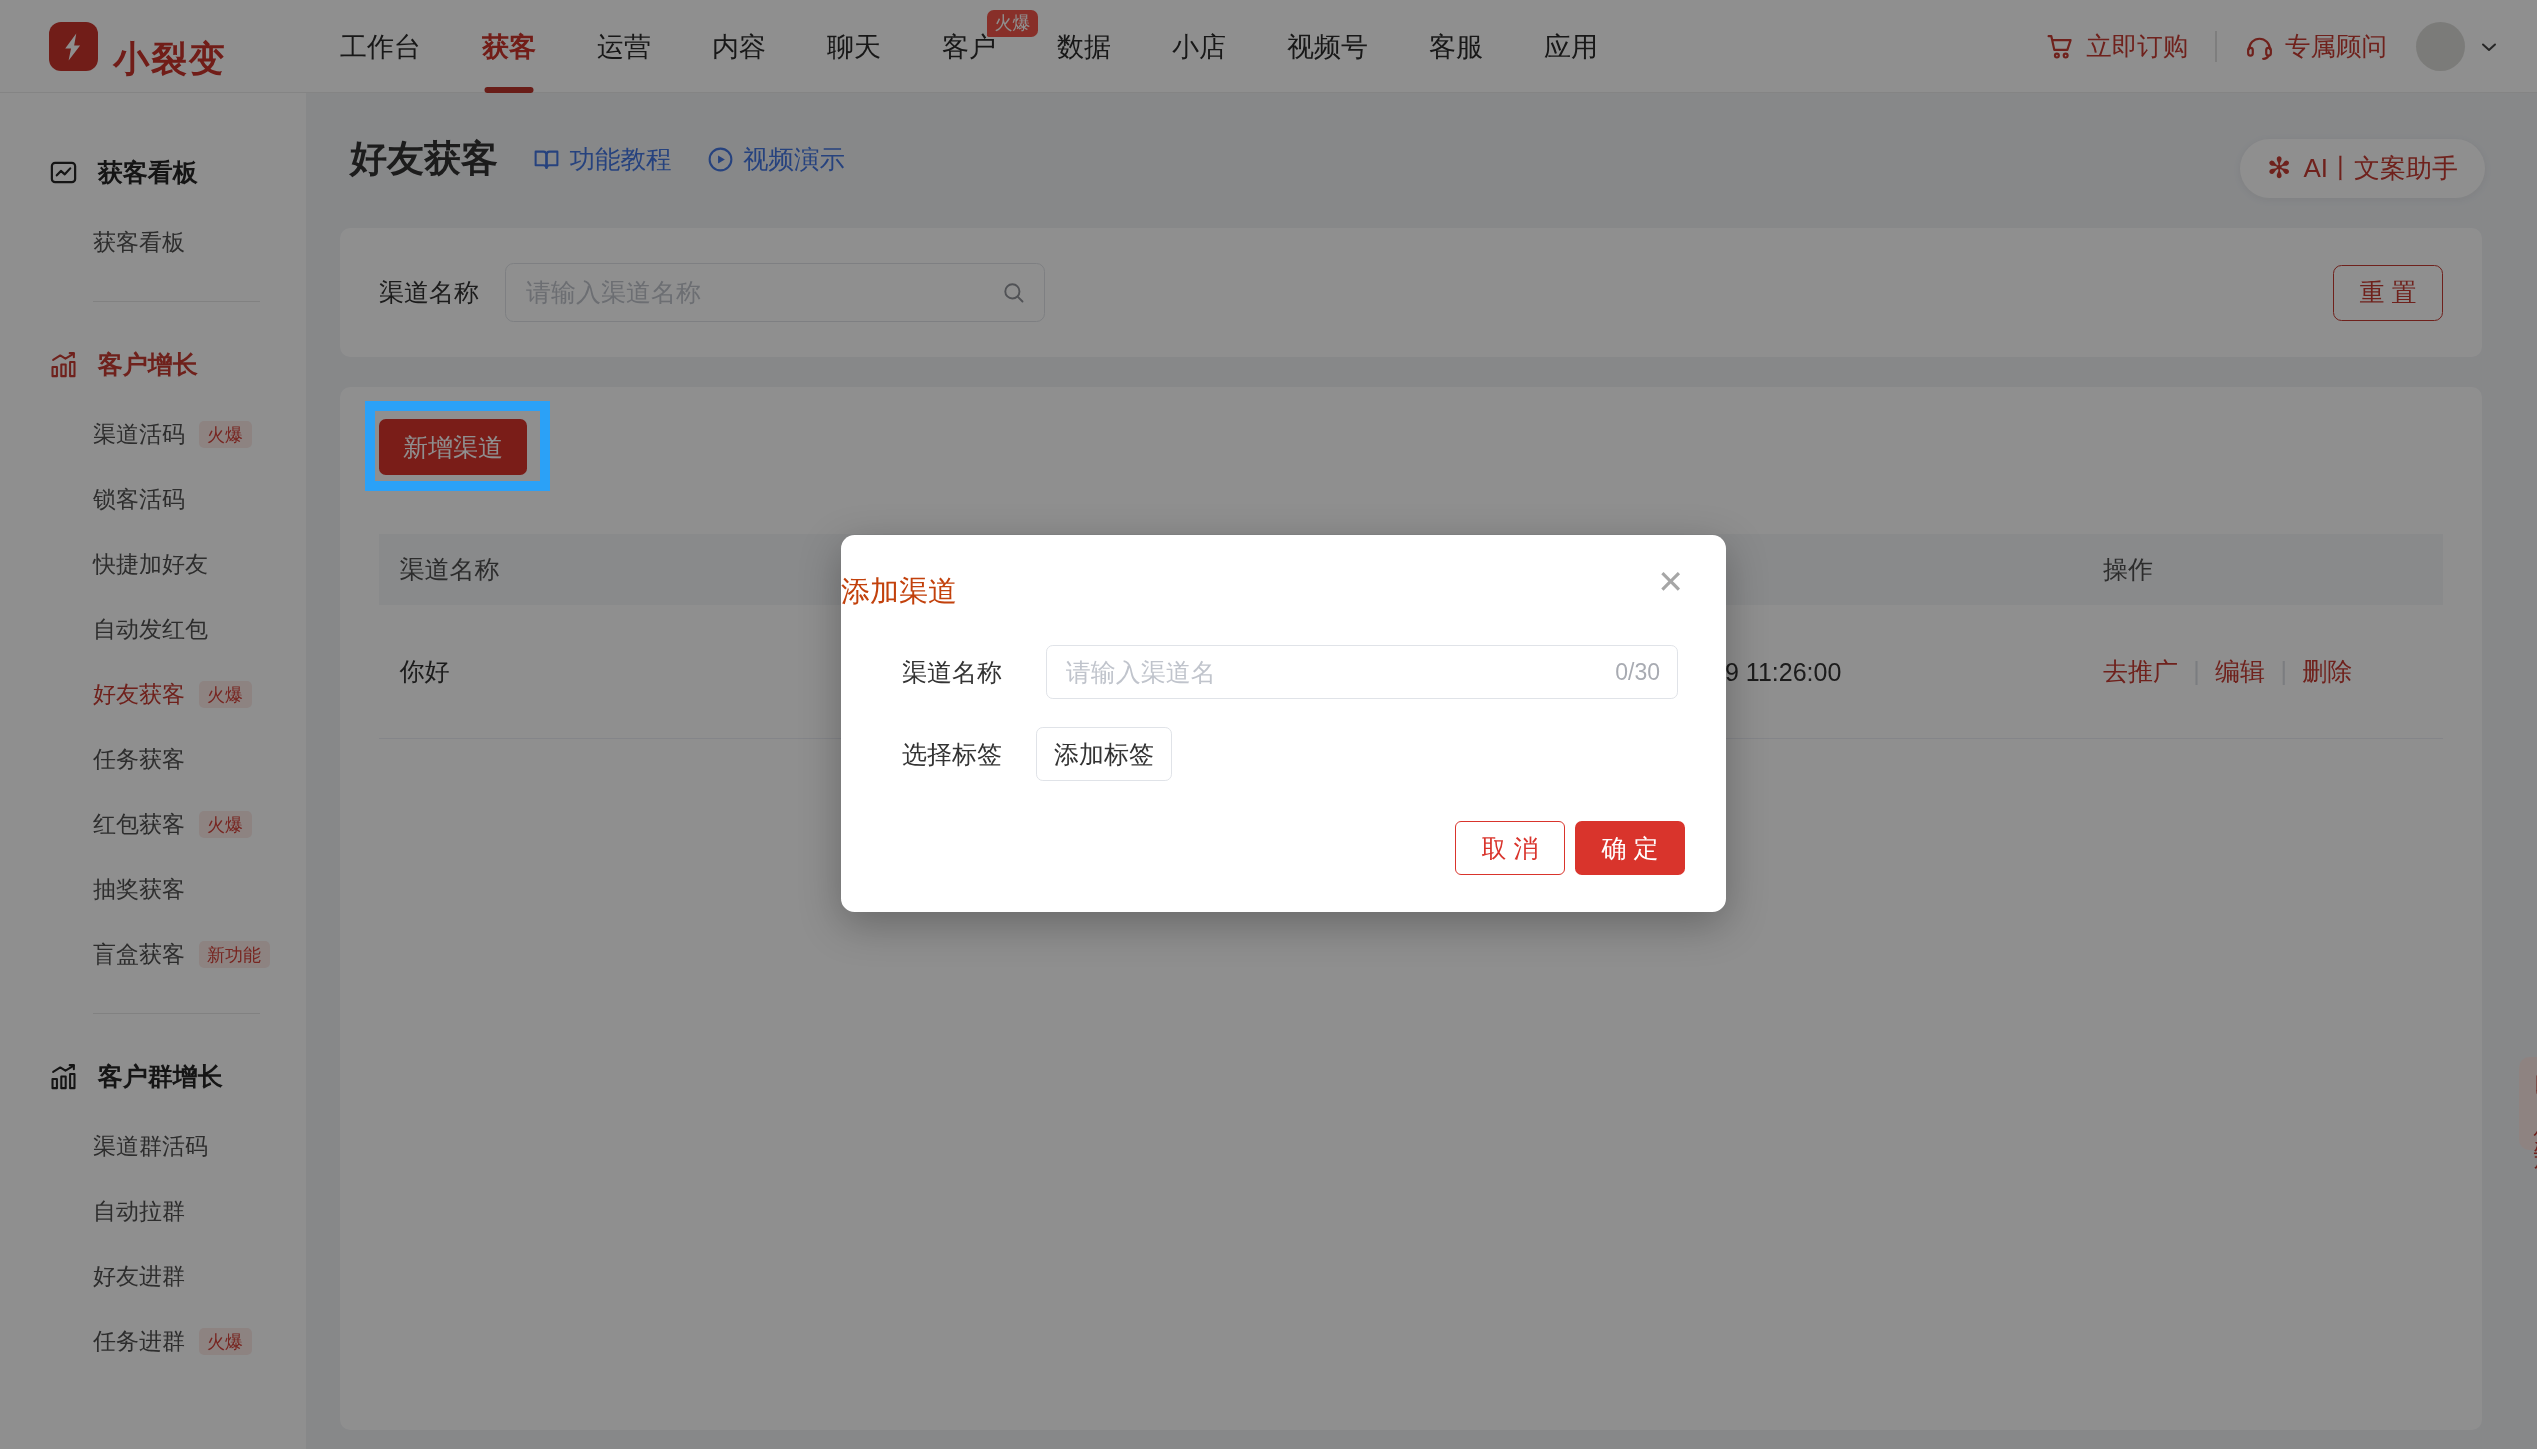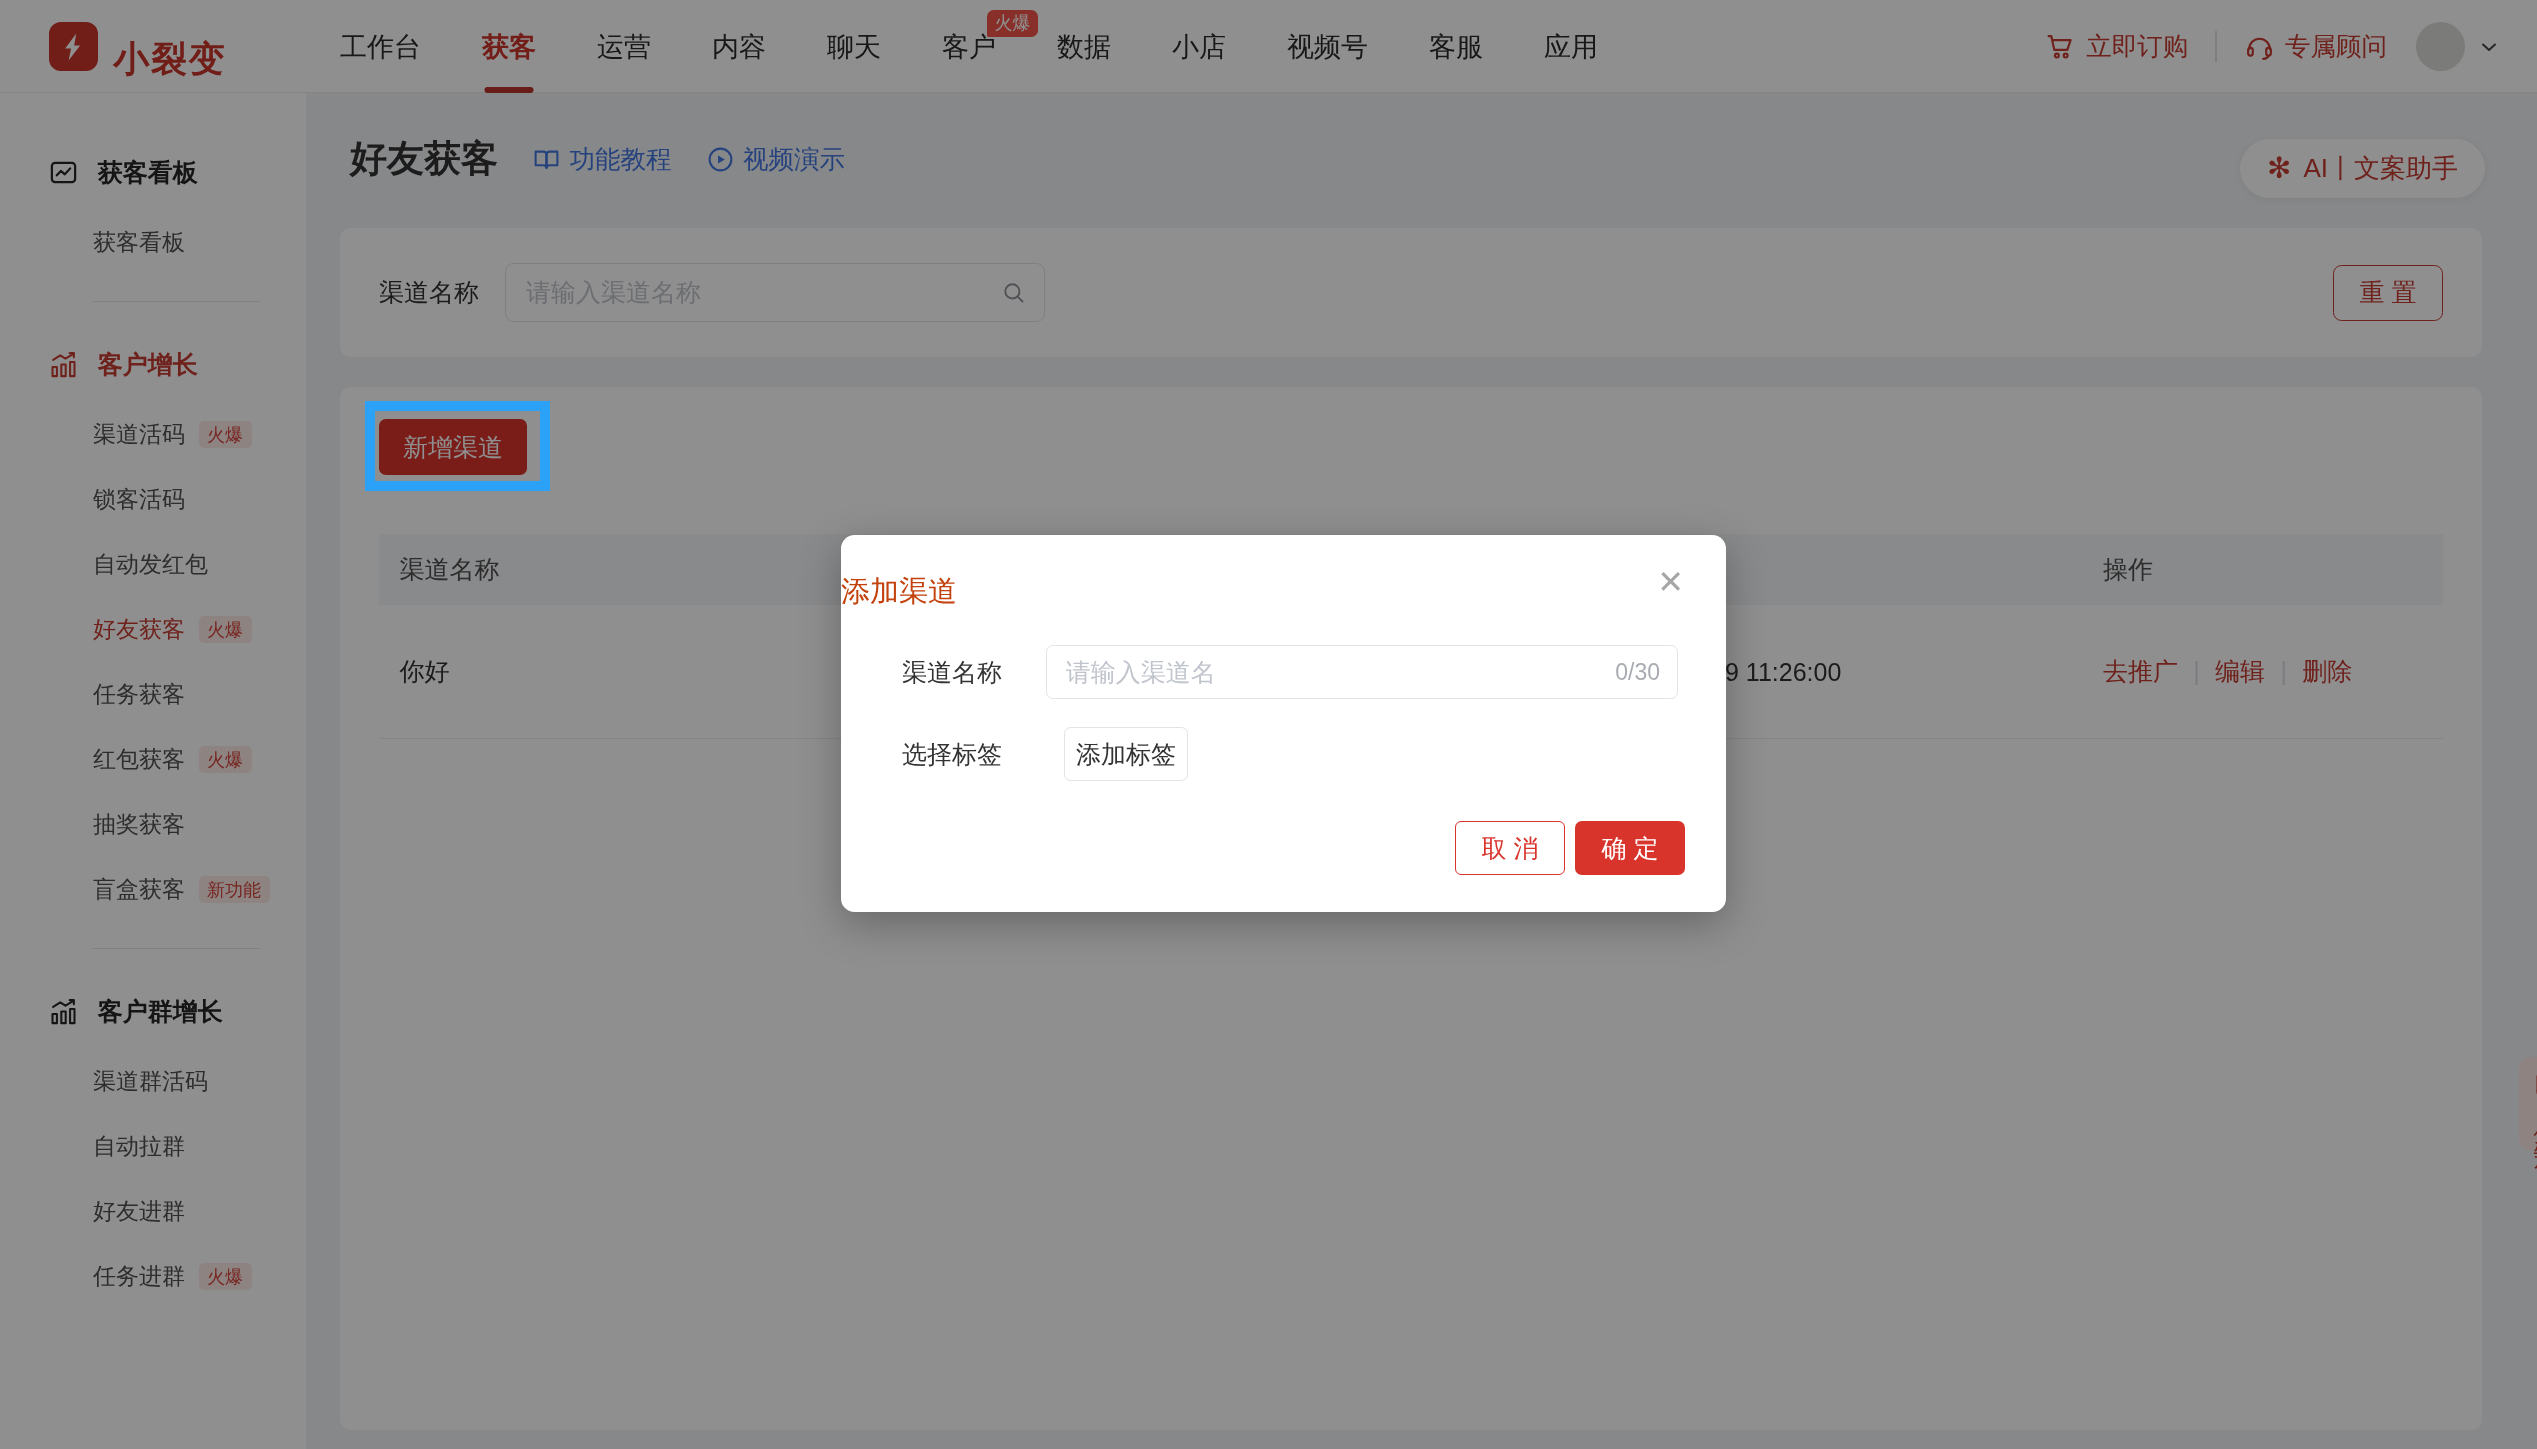--- a/index.html
+++ b/index.html
@@ -66,21 +66,21 @@
   .modal-title { position:absolute; top:37px; left:0; right:0; text-align:left; font-size:29px; color:#c2410c; }
   .modal-close { position:absolute; top:31px; right:42px; font-size:32px; color:#a6a6a6; cursor:pointer; line-height:1; font-weight:300; }
   .m-row { position:absolute; left:61px; height:54px; display:flex; align-items:center; }
   .m-row.r1 { top:110px; right:47px; }
   .m-row.r2 { top:192px; }
   .m-label { width:102px; font-size:25px; color:#333; flex:none; }
   .m-input { margin-left:42px; flex:1; max-width:632px; height:54px; border:1.7px solid #e0e3e8; border-radius:6.8px; display:flex; align-items:center;gap:32px; }
   .m-input input { flex:1; min-width:0; border:none; outline:none; padding:0 18.7px; font-size:25px; color:#333; background:transparent; font-family:inherit; }
   .m-input input::placeholder { color:#c0c4cc; }
   .m-counter { padding-right:17px; font-size:23px; color:#a8abb2; }
-  .tag-btn { margin-left:60px; width:124px; height:54px; border:1.7px solid #e0e3e8; border-radius:6.8px; background:#fff; font-size:25px; color:#333; cursor:pointer; font-family:inherit; }
+  .tag-btn { margin-left:32px; width:136px; height:54px; border:1.7px solid #e0e3e8; border-radius:6.8px; background:#fff; font-size:25px; color:#333; cursor:pointer; font-family:inherit; }
   .cancel-btn { position:absolute; left:614px; top:286px; width:110px; height:54px; border:1.7px solid #d9342c; color:#d9342c; background:#fff; border-radius:6px; font-size:25px; cursor:pointer; font-family:inherit; }
   .confirm-btn { position:absolute; left:734px; top:286px; width:110px; height:54px; background:#d9342c; color:#fff; border:none; border-radius:6.8px; font-size:25px; cursor:pointer; font-family:inherit; }
   
   .annotation-box { position:absolute; left:365px; top:401px; width:185px; height:90px; border:10.2px solid #2ba1f7; z-index:70; }
   svg { display:block; }
 </style>
 </head>
 <body>
 
 <div class="screen">
@@ -224,20 +224,24 @@
       <div class="side-item">
         <span class="side-item-label">渠道活码</span>
         <span class="side-badge">火爆</span>
       </div>
 
       <div class="side-item">
         <span class="side-item-label">锁客活码</span>
 
       </div>
 
+      <div class="side-item">
+        <span class="side-item-label">快捷加好友</span>
+
+      </div>
 
       <div class="side-item">
         <span class="side-item-label">自动发红包</span>
 
       </div>
 
       <div class="side-item active">
         <span class="side-item-label">好友获客</span>
         <span class="side-badge">火爆</span>
       </div>

